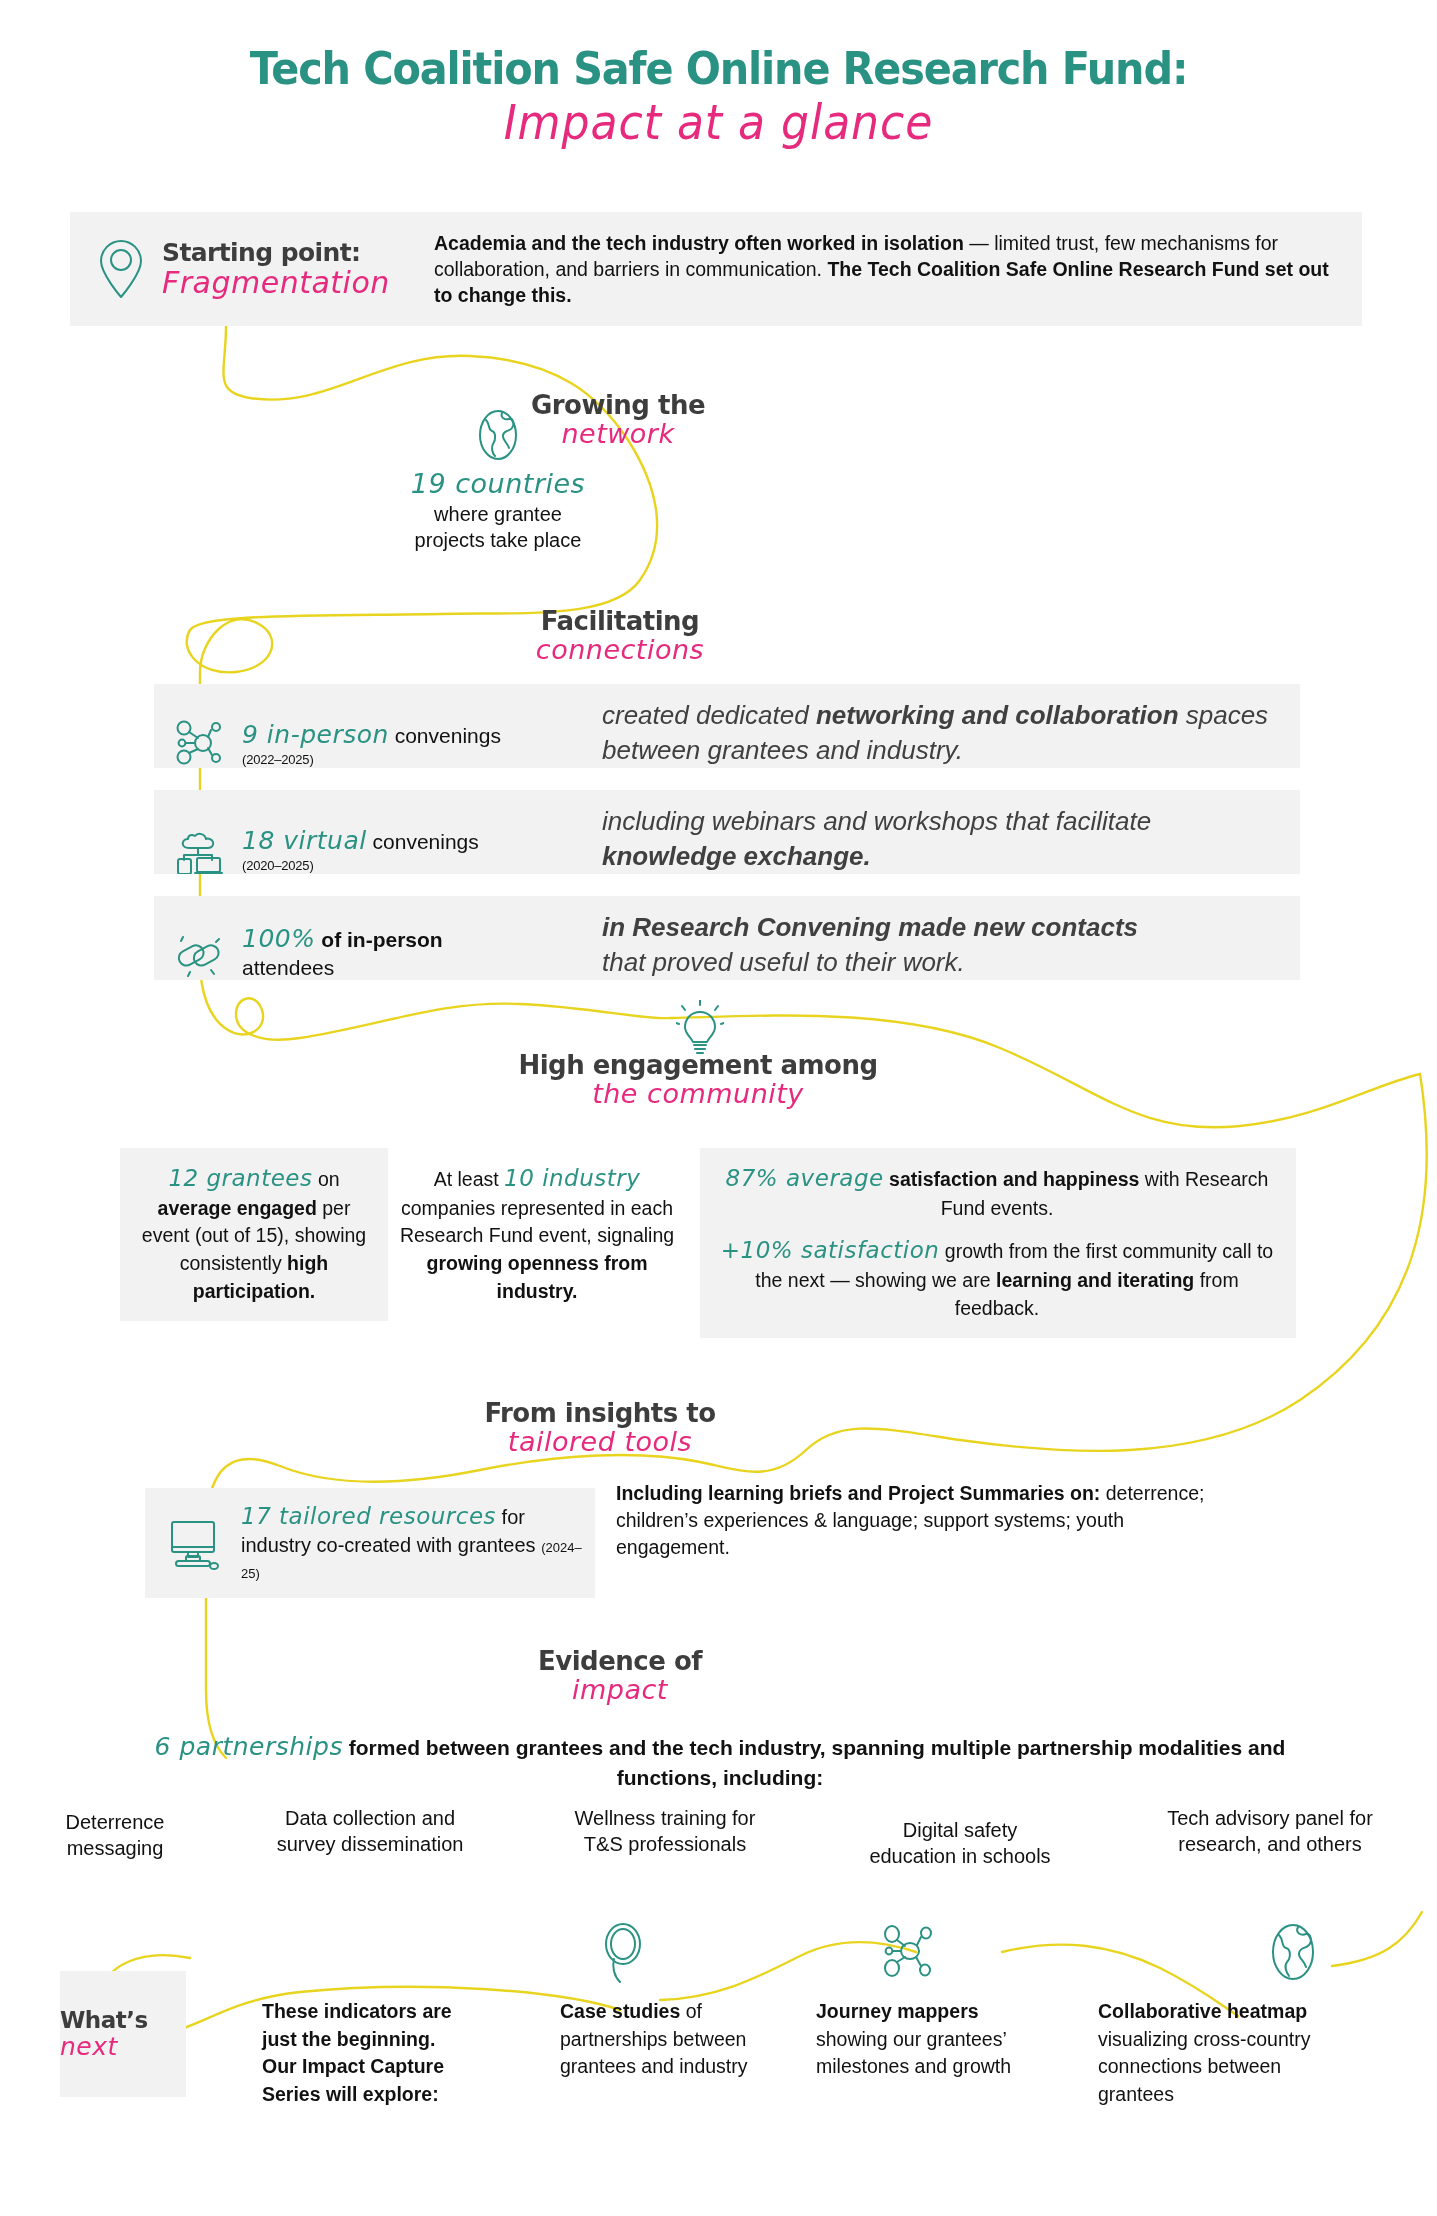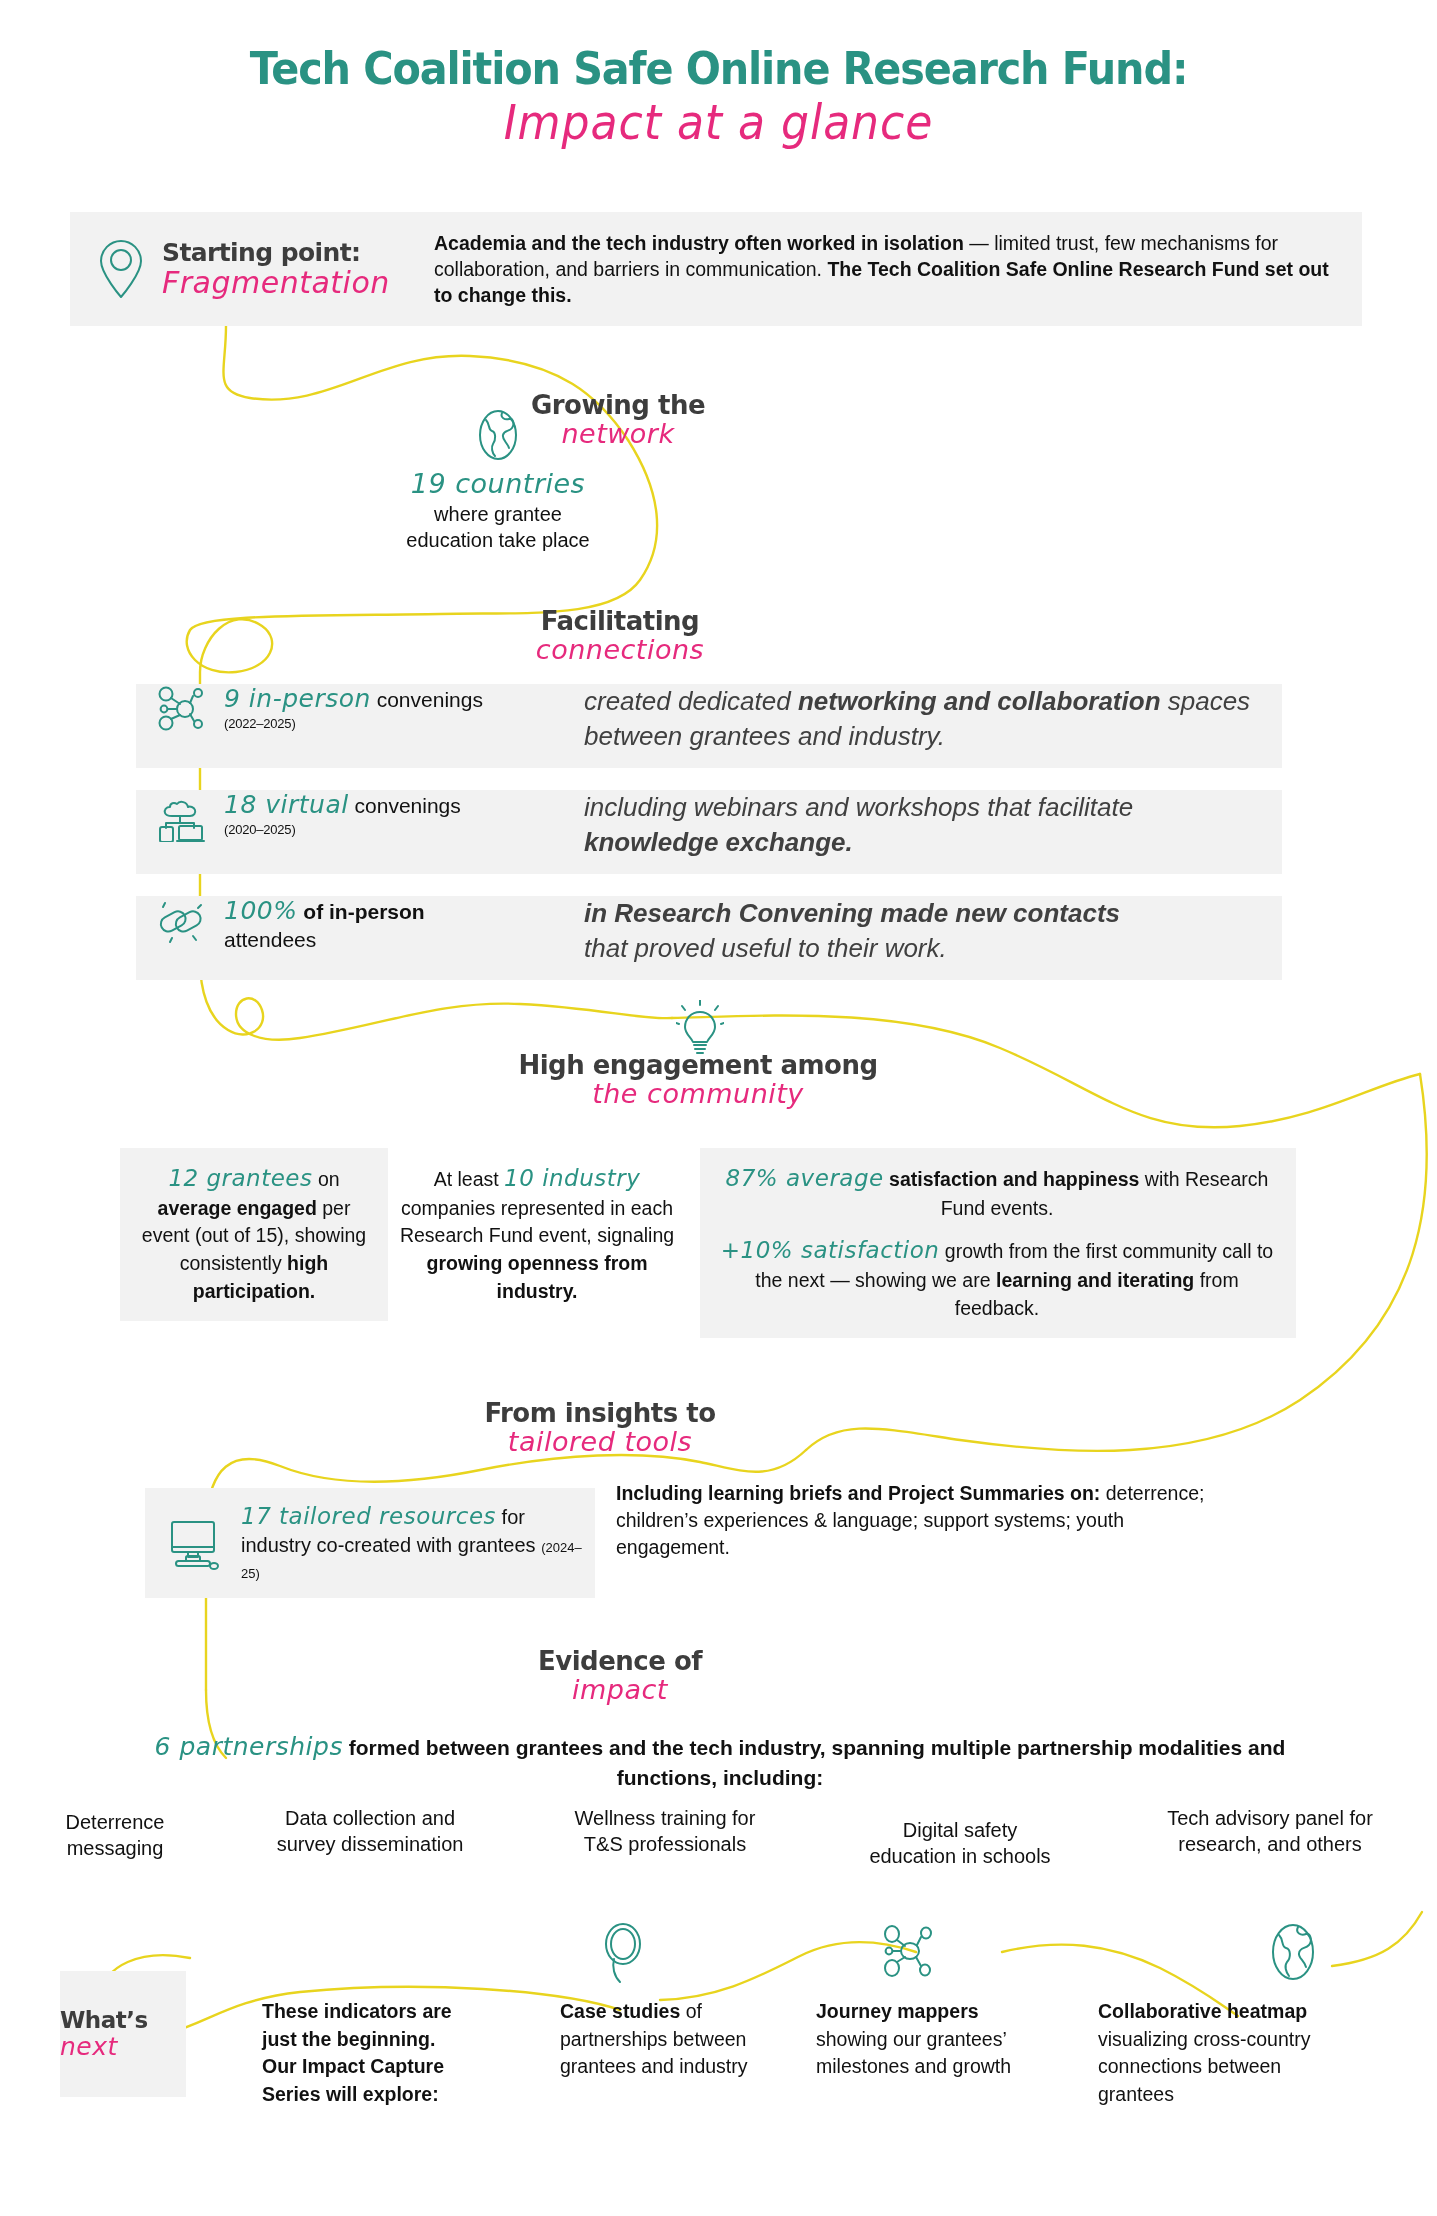--- a/index.html
+++ b/index.html
@@ -49,22 +49,22 @@
   .sec-head .pk{ font-size:27px; color:#e62a7d; font-family:"DejaVu Sans", sans-serif; font-style:italic; line-height:1.05; margin-top:1px;}
 
   
   .stat{ position:absolute; text-align:center; z-index:3; width:300px; }
   .stat .globe{ margin-bottom:2px; }
   .stat .num{ font-size:27px; color:#2a9283; font-family:"DejaVu Sans", sans-serif; font-style:italic; letter-spacing:.5px; }
   .stat .cap{ font-size:20px; color:#111; line-height:1.28; margin-top:3px; }
 
   
   .frow{
-    position:absolute; left:136px; width:1146px; height:84px;
-    background:#f2f2f2; display:flex; align-items:flex-start; z-index:3;
+    position:absolute; left:154px; width:1146px; height:84px;
+    background:#f2f2f2; display:flex; align-items:flex-end; z-index:3;
   }
   .frow .ic{ width:88px; display:flex; justify-content:center; align-items:center; }
   .frow .lead{ width:360px; line-height:1.2; }
   .frow .lead .big{ font-size:25px; color:#2a9283; font-family:"DejaVu Sans", sans-serif; font-style:italic; }
   .frow .lead .rest{ font-size:21px; color:#111; }
   .frow .lead .restb{ font-size:21px; color:#111; font-weight:bold; }
   .frow .lead .yr{ font-size:13px; color:#111; letter-spacing:-.2px; }
   .frow .body{ flex:1; font-size:26px; line-height:1.35; color:#404040; padding-right:18px;font-style:italic; }
   .frow .body b{ font-weight:bold; }
 
@@ -150,21 +150,21 @@
     <div class="stat" style="left:348px; top:408px;">
       <div class="globe">
         <svg width="44" height="54" viewBox="0 0 44 54">
           <ellipse class="ic-teal" cx="22" cy="27" rx="18" ry="24"></ellipse>
           <path class="ic-teal" d="M10 12 C 14 16, 12 22, 16 23 C 20 24, 20 32, 17 36 C 15 39, 16 45, 19 48"></path>
           <path class="ic-teal" d="M26 5 C 24 10, 29 12, 33 11 C 37 10, 39 16, 36 20 C 33 24, 28 22, 27 27 C 26 32, 31 34, 33 40"></path>
         </svg>
       </div>
       <div class="num hand">19 countries</div>
       <div class="cap" style="white-space:pre-line;">where grantee
-education take place</div>
+projects take place</div>
     </div>
 
 
     <div class="sec-head" style="left:420px; top:608px; width:400px;">
       <div class="dk">Facilitating</div>
       <div class="pk hand">connections</div>
     </div>
 
     <div class="frow" style="top:684px;">
       <div class="ic">

